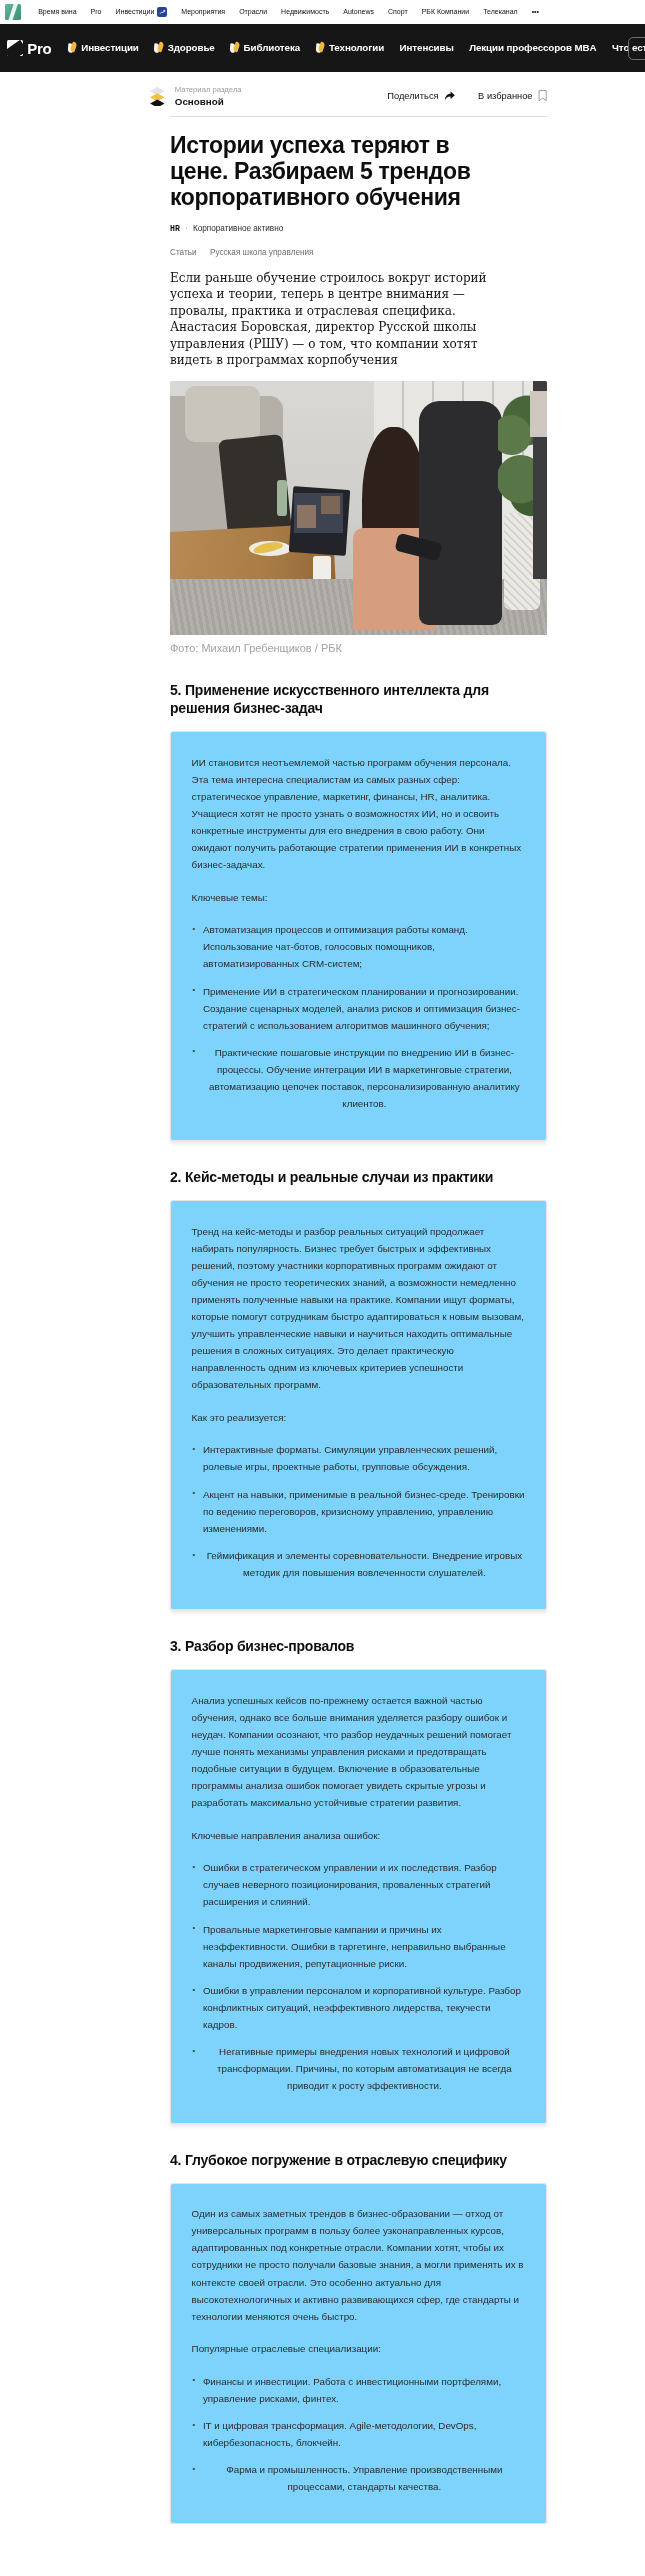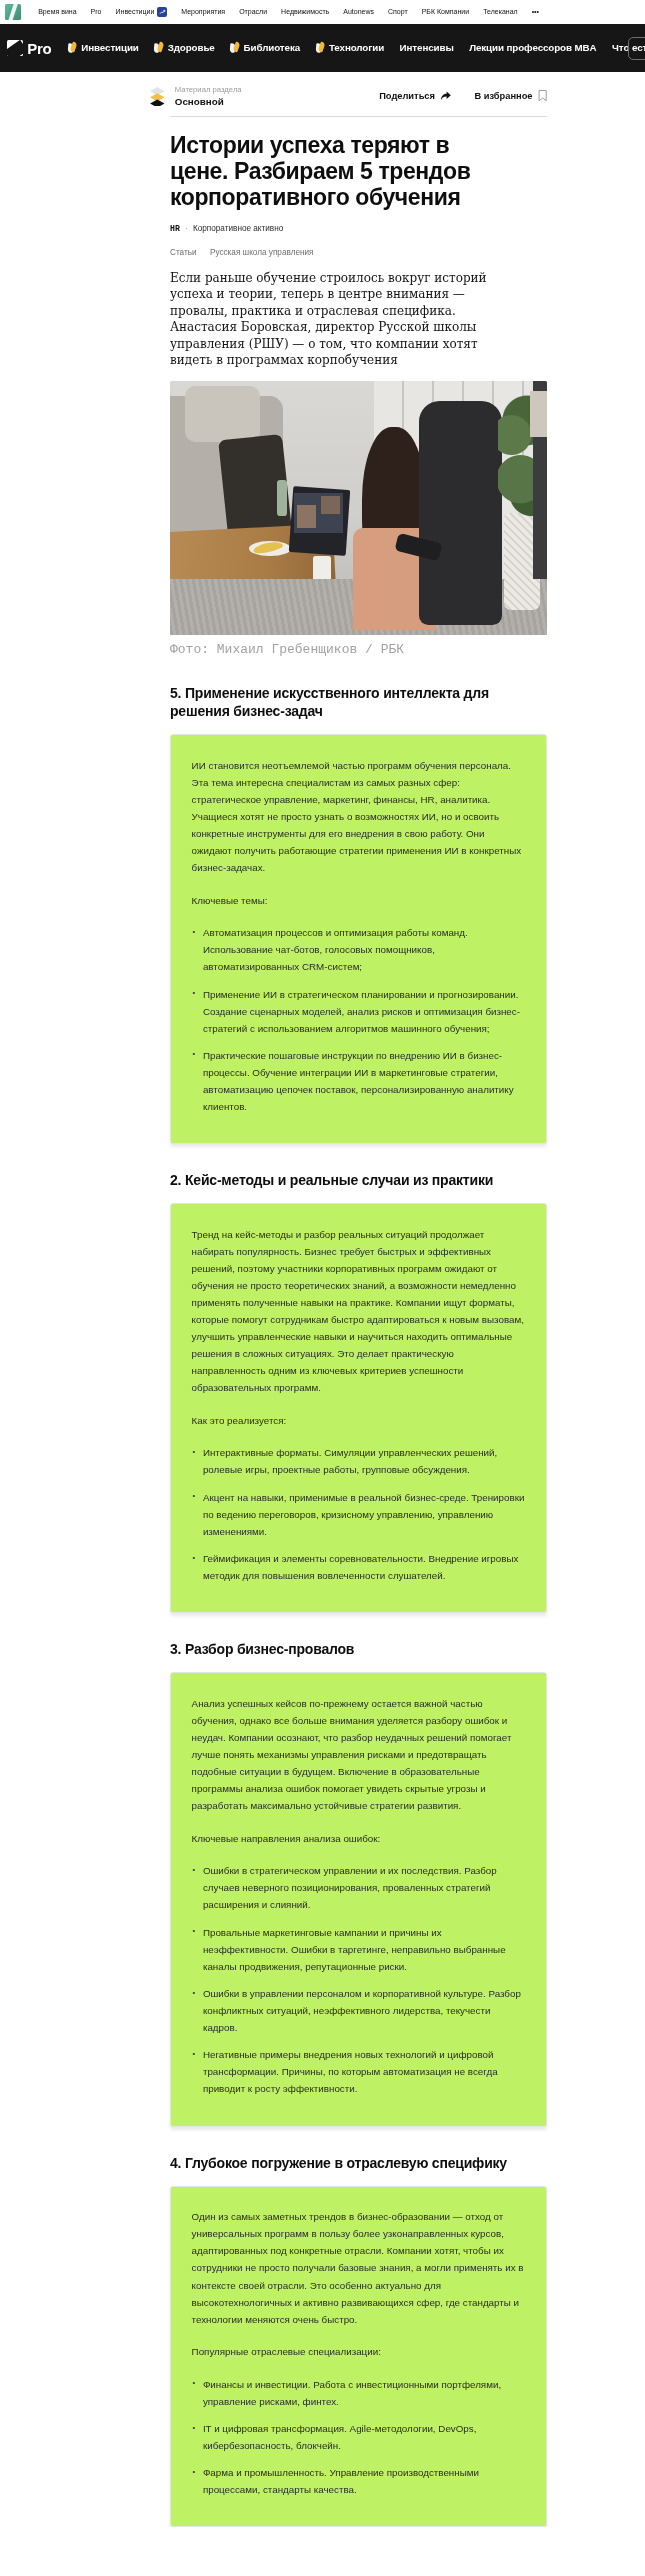--- a/index.html
+++ b/index.html
@@ -25,21 +25,21 @@
   .feather .f-w{left:0;top:1px;width:4.6px;height:10.3px;background:#f5f2ea;transform:skewX(-10deg) rotate(-6deg);}
   .feather .f-y{left:3.6px;top:0;width:4.6px;height:10.3px;background:#f0b93b;transform:skewX(-10deg) rotate(10deg);}
   .pro-right-pill{position:absolute;right:-13.4px;top:13.4px;width:29px;height:20.6px;border:1px solid #6f6f6f;border-radius:5.2px;}
   
   .col{margin-left:170px;width:377px;}
   .meta-row{margin-top:13.4px;display:flex;align-items:center;}
   .layers-icon{width:20.6px;height:20.6px;margin-left:-23px;margin-right:7.2px;flex:0 0 auto;}
   .meta-texts .l1{font-size:7.7px;color:#9b9b9b;}
   .meta-texts .l2{font-size:9.8px;font-weight:bold;color:#111;margin-top:1.5px;}
   .meta-actions{margin-left:auto;display:flex;align-items:center;gap:23px;}
-  .action{display:flex;align-items:center;gap:5.2px;font-size:9.3px;font-weight:bold;color:#111;cursor:pointer;text-align:center;}
+  .action{display:flex;align-items:center;gap:5.2px;font-size:9.3px;font-weight:normal;color:#111;cursor:pointer;text-align:center;}
   .divider{border-top:0.5px solid #dcdcdc;margin-top:9.3px;}
   h1.title{font-size:23px;line-height:1.14;letter-spacing:-0.4px;margin:14.4px 0 0 0;color:#0e0e0e;max-width:340px;font-weight:bold;}
   .tags1{margin-top:13.4px;font-size:8.2px;color:#2d2d2d;display:flex;align-items:center;gap:5.2px;}
   .tags1 .hr{font-weight:bold;color:#111;font-family:Liberation Mono, monospace;}
   .tags1 .dot{color:#9a9a9a;}
   .tags2{margin-top:15px;font-size:8.2px;color:#6f6f6f;display:flex;gap:13.4px;}
   .tag-link{cursor:pointer;}
   .lead{font-family:"DejaVu Serif","Liberation Serif",serif;font-size:12px;line-height:1.38;color:#141414;margin-top:13px;max-width:344px;}
   
   .photo{margin-top:9.3px;width:377px;height:254px;border-radius:1.5px;position:relative;overflow:hidden;background:linear-gradient(180deg,#d9d8d4 0%,#cfcecb 55%,#b9b7b3 100%);}
@@ -59,30 +59,30 @@
   .ph-tile2{left:40%;top:45.5%;width:5%;height:7%;background:#7b6657;}
   .ph-cup{left:38%;top:69%;width:4.6%;height:11%;background:#efeeea;border-radius:2.6px;}
   .ph-hair{left:51%;top:18%;width:17%;height:62%;background:#2e211b;border-radius:46% 46% 40% 40%;}
   .ph-blouse{left:48.5%;top:58%;width:22%;height:40%;background:#d69e7f;border-radius:10.3px 10.3px 0 0;}
   .ph-chair{left:66%;top:8%;width:22%;height:88%;background:#2c2c2f;border-radius:20.6px 20.6px 9.3px 9.3px;}
   .ph-chair-arm{left:60%;top:62%;width:12%;height:7%;background:#1f1f22;border-radius:5.2px;transform:rotate(14deg);}
   .ph-plant{left:87%;top:4%;width:12%;height:58%;background:radial-gradient(circle at 30% 30%,#5c7a49 0 18%,transparent 19%),radial-gradient(circle at 65% 20%,#49663a 0 20%,transparent 21%),radial-gradient(circle at 50% 60%,#587547 0 26%,transparent 27%),radial-gradient(circle at 75% 70%,#3f5c33 0 20%,transparent 21%);}
   .ph-pot{left:88.5%;top:52%;width:9.6%;height:38%;background:repeating-linear-gradient(45deg,#eceae5 0 3.6px,#d8d5cf 3.6px 5.7px);border-radius:5.2px 5.2px 7.2px 7.2px;}
   .ph-man{left:96.2%;top:0;width:3.8%;height:78%;background:#3c3b3d;}
   .ph-man-shirt{left:95.4%;top:4%;width:4.6%;height:18%;background:#cdc7be;}
-  .caption{margin-top:7.2px;font-size:13px;color:#a2a2a2;font-family:Liberation Mono, monospace;}
+  .caption{margin-top:7.2px;font-size:11px;color:#a2a2a2;}
   
   .sec-heading{font-size:14px;line-height:1.28;font-weight:bold;letter-spacing:-0.2px;color:#0e0e0e;margin:28px 0 0 0;max-width:361px;}
-  .card{margin-top:13.4px;border:0.5px solid #e4e4e4;border-radius:3.1px;box-shadow:0 2.1px 3.6px rgba(0,0,0,.09);padding:21.6px 18.5px 28px 20.6px;background:#bef264;}
+  .card{margin-top:13.4px;border:0.5px solid #e4e4e4;border-radius:3.1px;box-shadow:0 2.1px 3.6px rgba(0,0,0,.09);padding:21.6px 18.5px 28px 20.6px;background:#7dd3fc;}
   .card p{margin:0;font-size:9.8px;line-height:1.74;color:#2b2b2b;max-width:334px;}
   .card .list-label{margin-top:15.5px;}
   .card ul{margin:15.5px 0 0 0;padding:0 0 0 11.3px;list-style:none;}
   .card li{font-size:9.8px;line-height:1.74;color:#2b2b2b;max-width:323px;position:relative;margin-bottom:10.3px;}
   .card li::before{content:"•";position:absolute;left:-10.3px;top:0.5px;font-size:7.7px;color:#3a3a3a;}
-  .card li:last-child{margin-bottom:0;}
+  .card li:last-child{margin-bottom:0;text-align:center;}
 </style>
 </head>
 <body>
 
 <header class="topnav">
   <div class="rbc-logo"></div>
   <nav class="topnav-items" id="topnav-items">
       <span class="topnav-item">Время вина</span>
       <span class="topnav-item">Pro</span>
       <span class="topnav-item">Инвестиции<span class="invest-badge">

